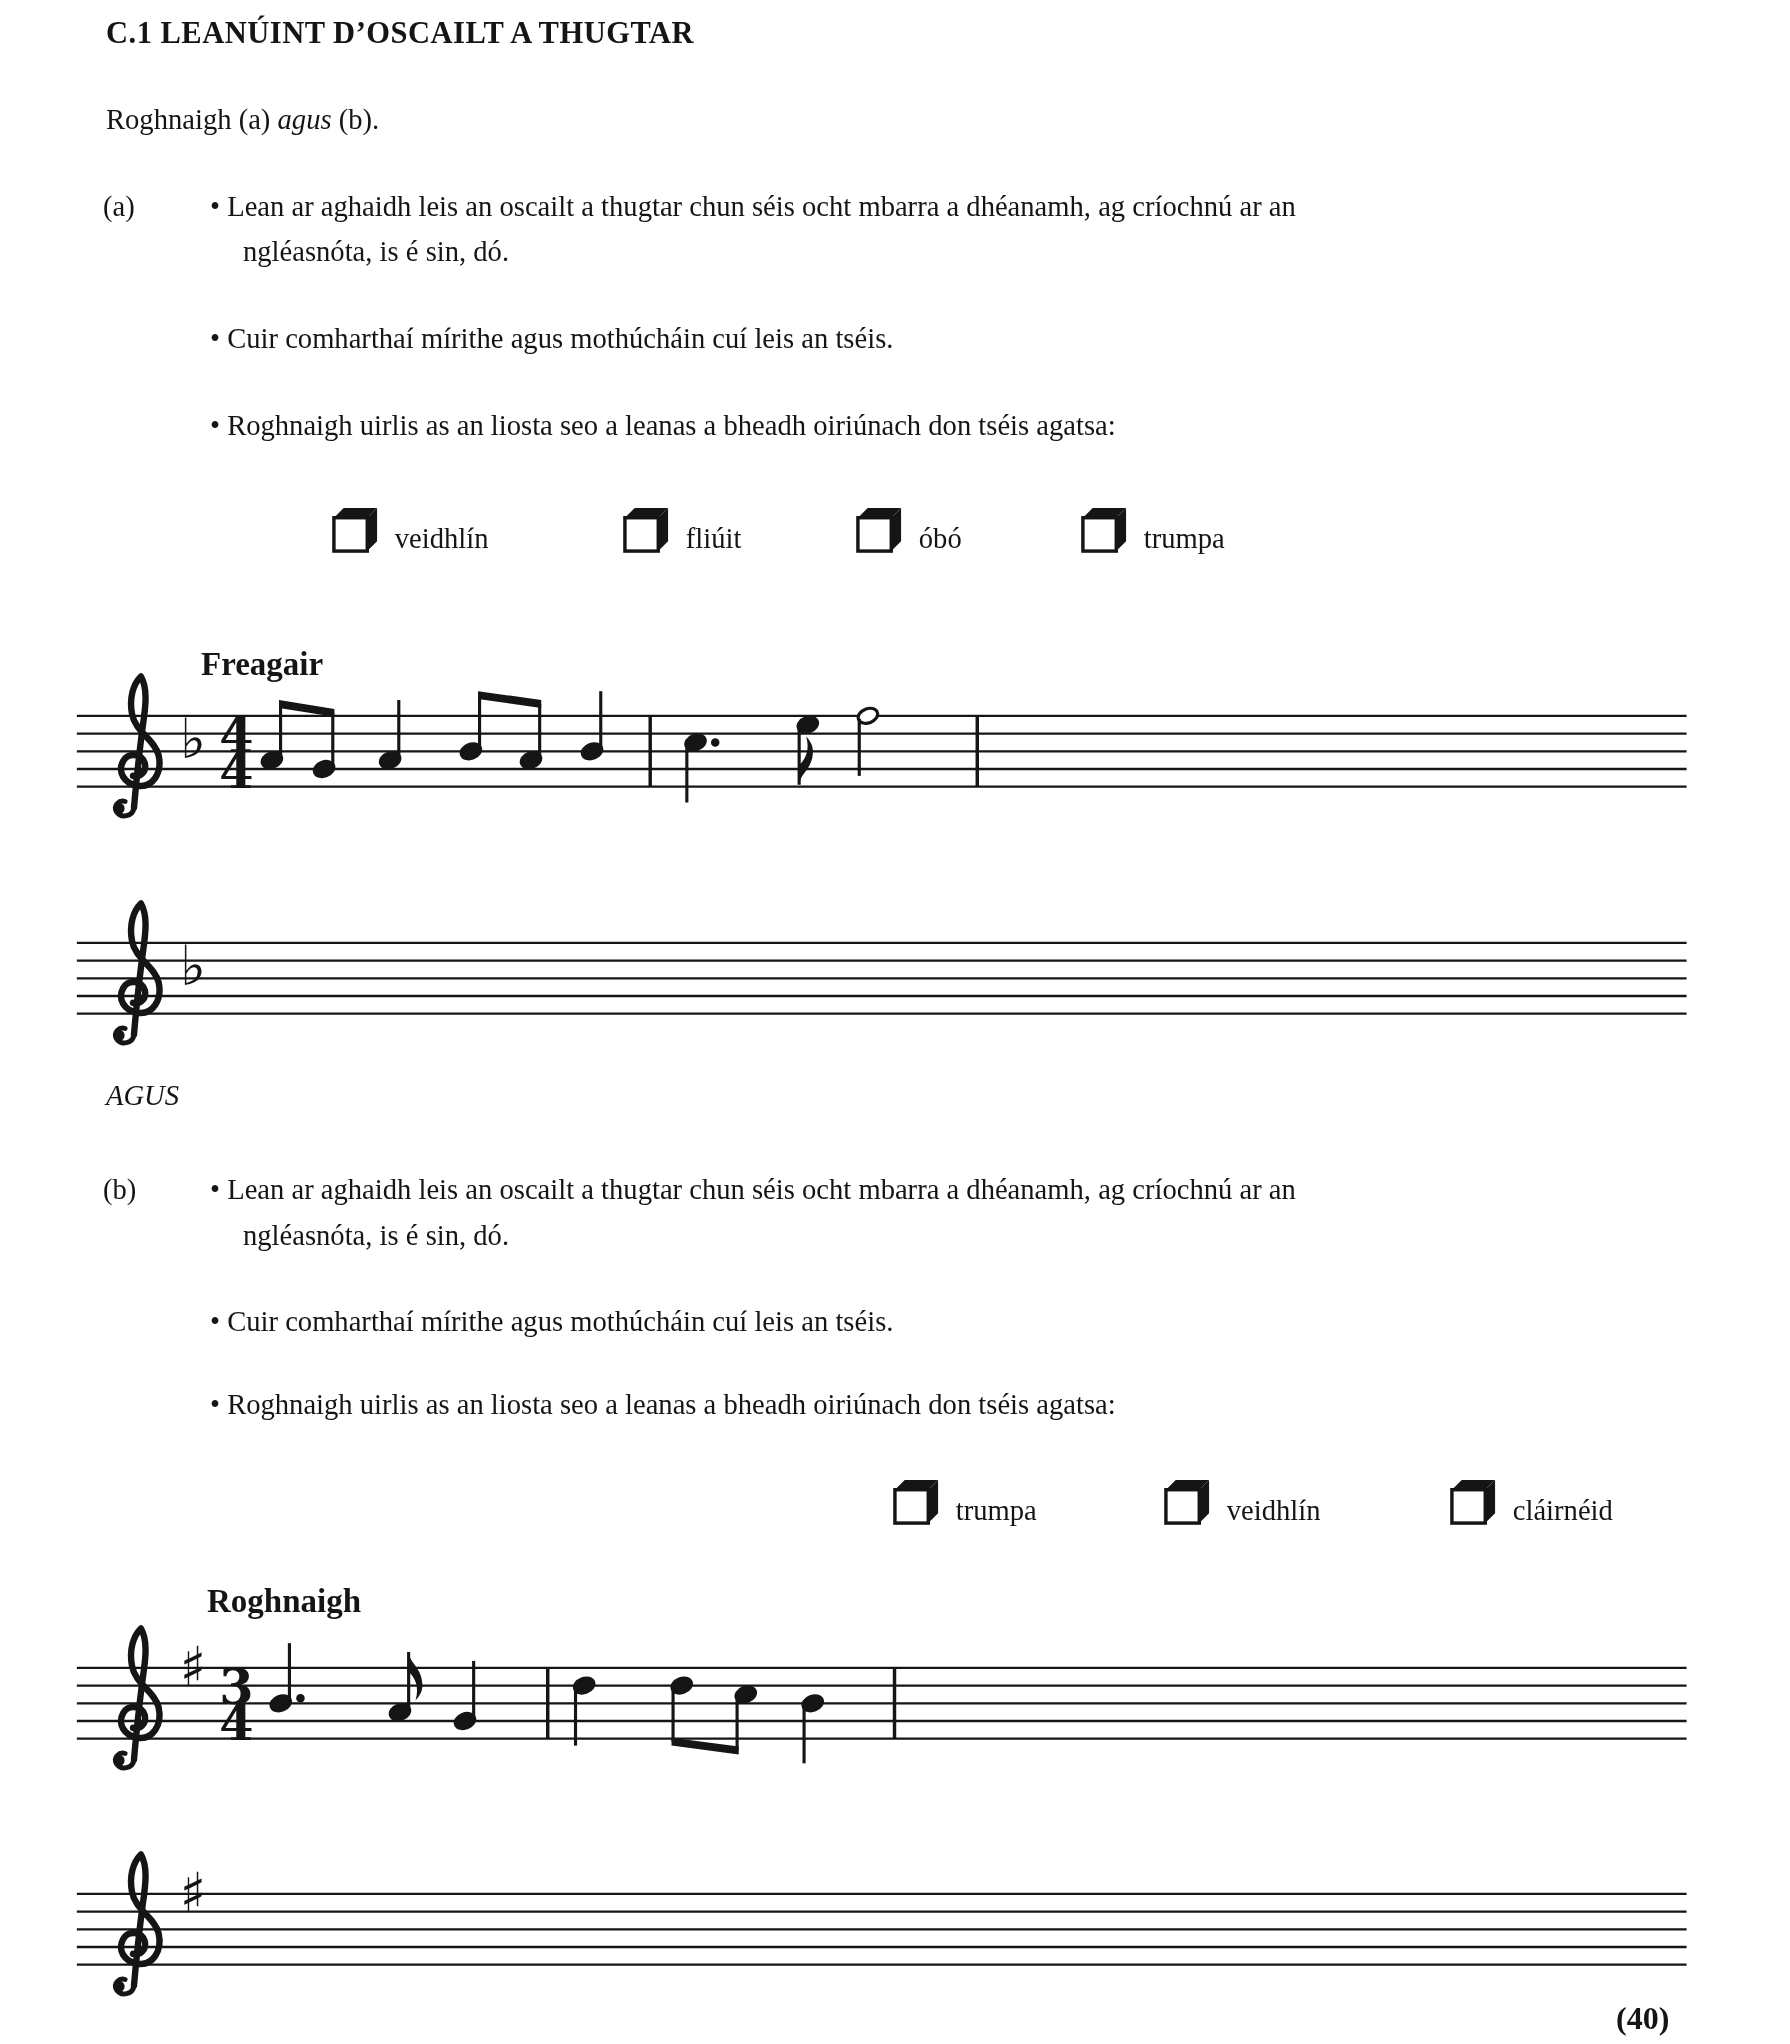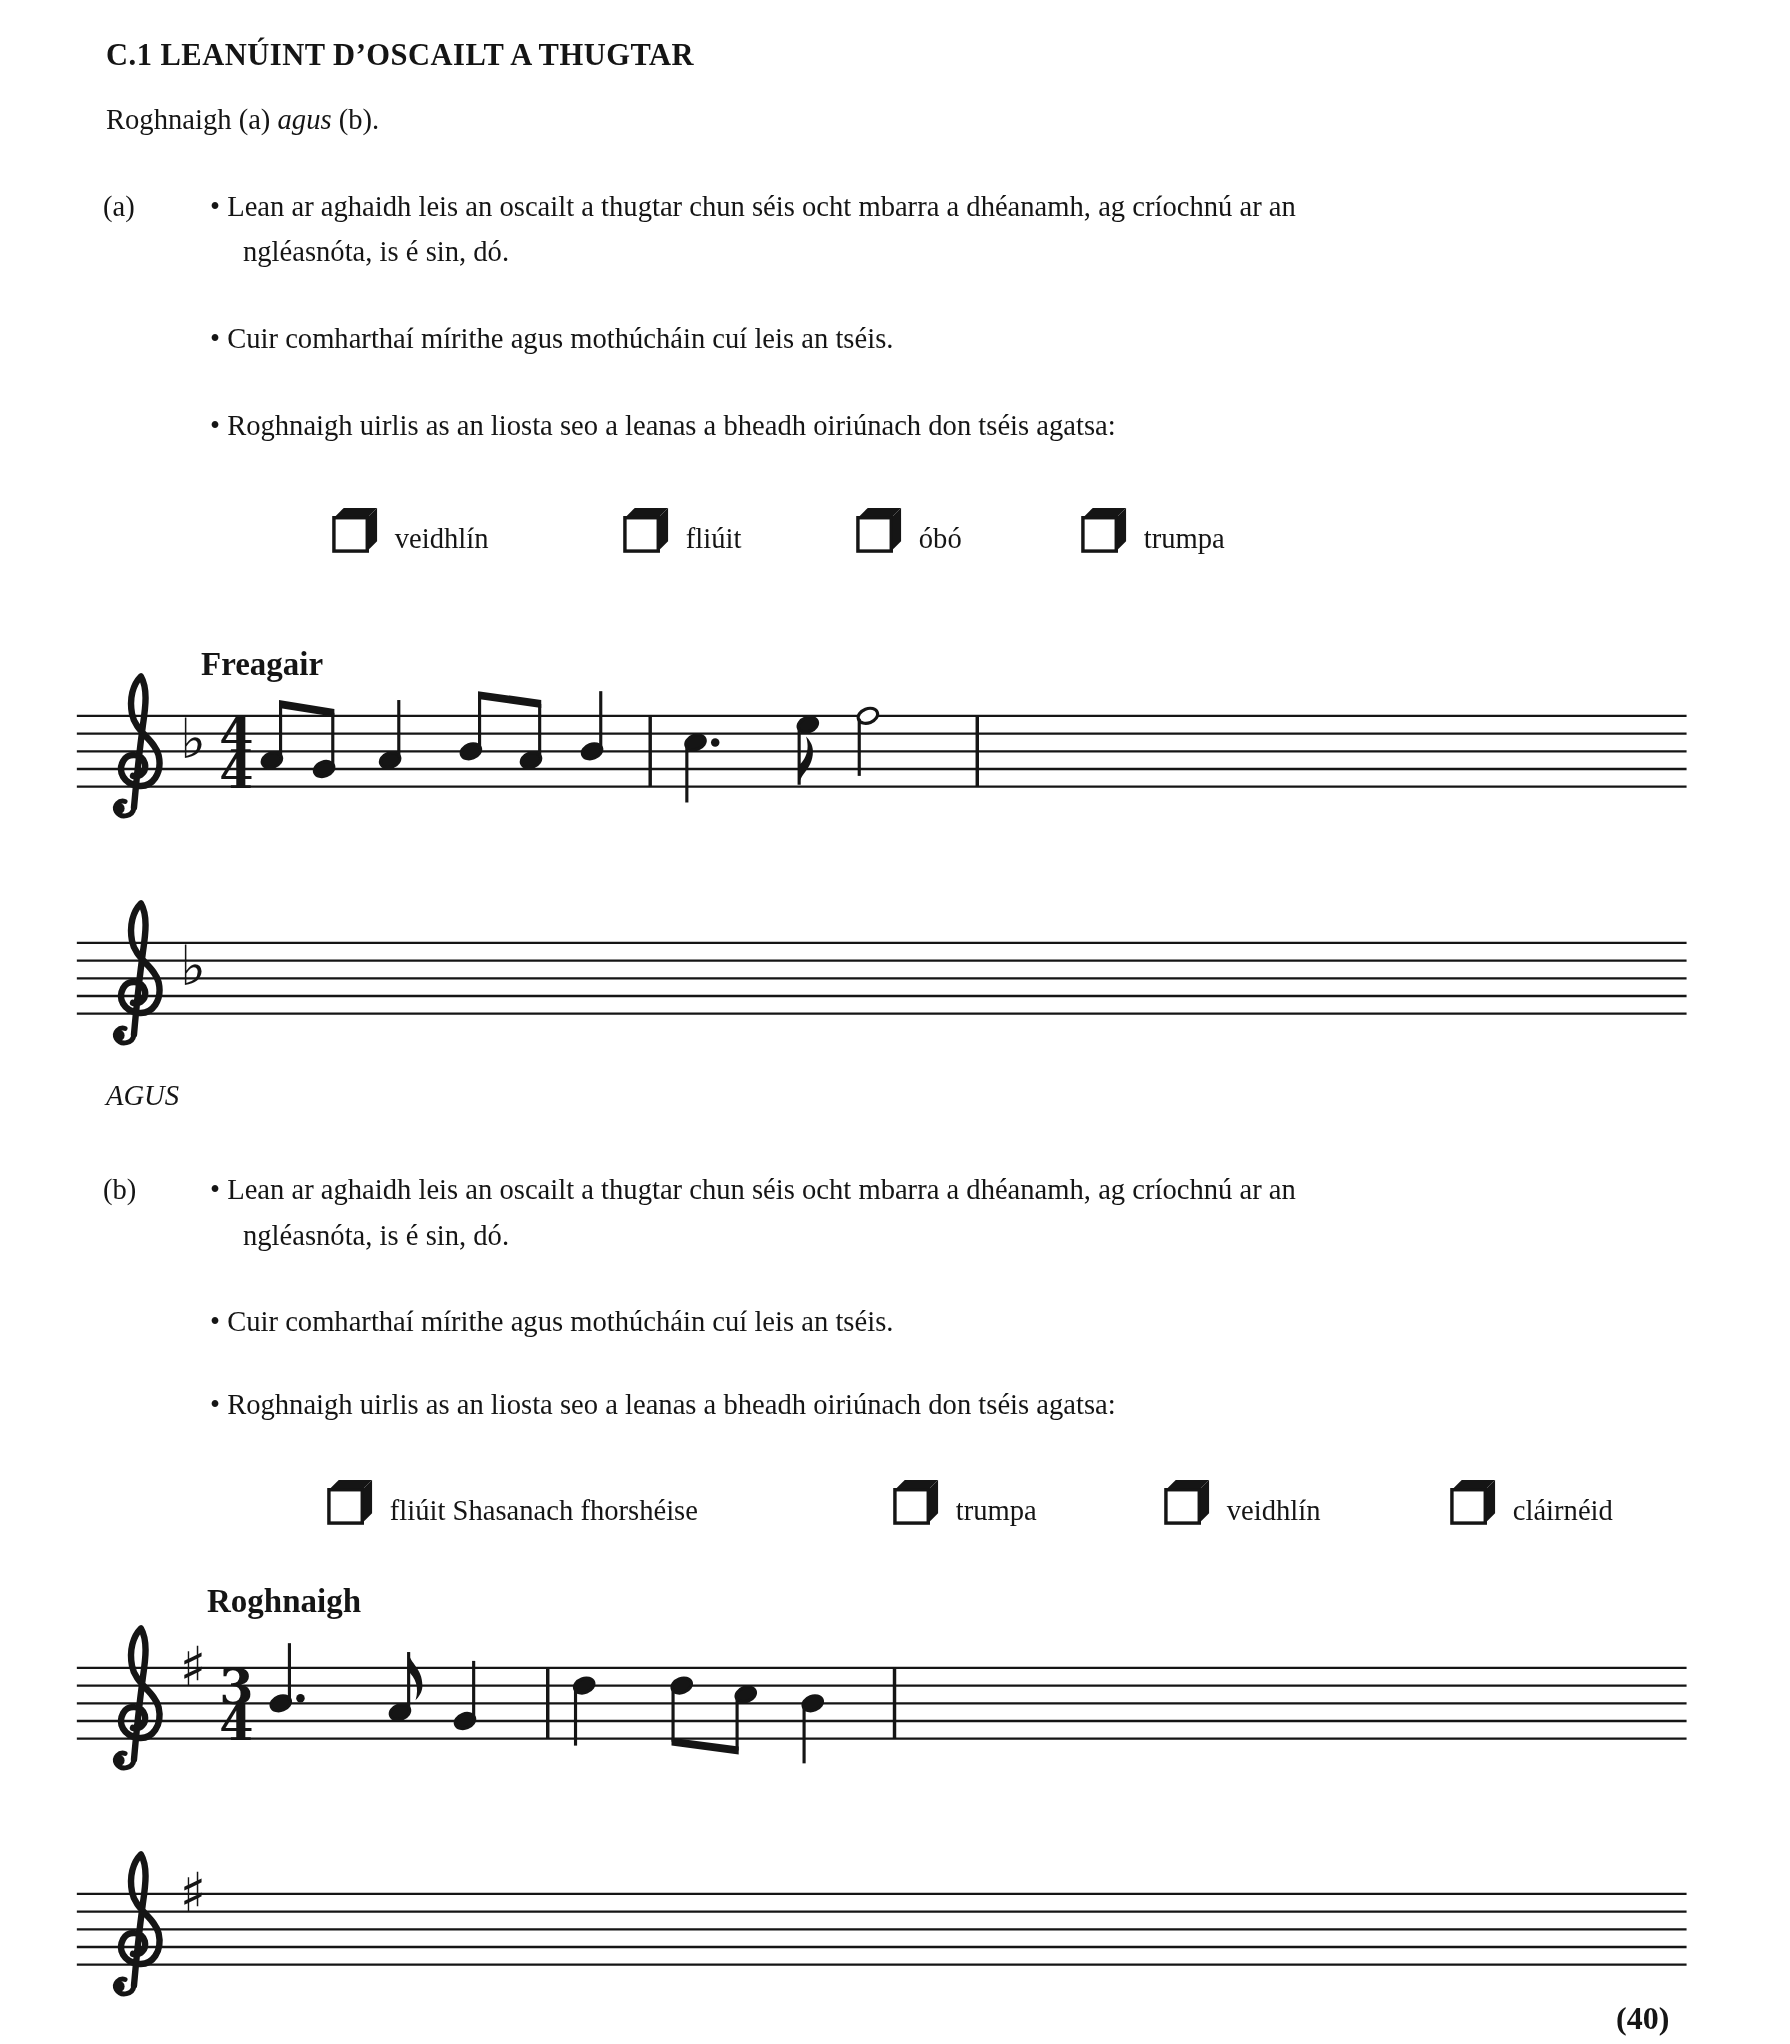--- a/index.html
+++ b/index.html
@@ -1,19 +1,19 @@
 <!DOCTYPE html>
 <html><head>
 <meta charset="utf-8">
 <style>
   html,body{margin:0;padding:0;background:#fff;}
   .page{position:relative;width:1791px;height:2044px;background:#fff;color:#151515;
         font-family:"Liberation Serif","DejaVu Serif",serif;overflow:hidden;}
   .abs{position:absolute;}
-  .title{font-size:30.5px;font-weight:bold;letter-spacing:0.5px;margin-top:22px;}
+  .title{font-size:30.5px;font-weight:bold;letter-spacing:0.5px;}
   .body-text{font-size:28.6px;line-height:1.25;}
   .italic{font-style:italic;}
   .tempo{font-size:33px;font-weight:bold;z-index:2;}
   .footer-mark{font-size:32px;font-weight:bold;}
   .cbx{display:flex;align-items:flex-end;gap:13.8px;height:53px;}
   .cbx .lbl{font-size:28.6px;white-space:nowrap;}
   svg.staff{position:absolute;left:0;width:1791px;height:217px;}
   .section-label{font-size:28.6px;}
 </style>
 </head>
@@ -122,28 +122,20 @@
     </svg>
 
   <div class="abs body-text italic" style="left:106px;top:1078px;">AGUS</div>
 
   <div class="abs body-text section-label" style="left:103px;top:1172px;">(b)</div>
   <div class="abs body-text" style="left:210px;top:1172px;">• Lean ar aghaidh leis an oscailt a thugtar chun séis ocht mbarra a dhéanamh, ag críochnú ar an</div>
   <div class="abs body-text" style="left:243px;top:1218px;">ngléasnóta, is é sin, dó.</div>
   <div class="abs body-text" style="left:210px;top:1304px;">• Cuir comharthaí mírithe agus mothúcháin cuí leis an tséis.</div>
   <div class="abs body-text" style="left:210px;top:1387px;">• Roghnaigh uirlis as an liosta seo a leanas a bheadh oiriúnach don tséis agatsa:</div>
 
-  <div class="abs cbx" style="left:325px;top:1474px;">
-    <svg width="51" height="51" viewBox="0 0 52 52">
-        <polygon points="4,14 14,4 48,4 38,14" fill="#151515"></polygon>
-        <polygon points="38,14 48,4 48,38 38,48" fill="#151515"></polygon>
-        <rect x="4" y="14" width="34" height="34" fill="#fff" stroke="#151515" stroke-width="3.5"></rect>
-      </svg>
-    <span class="lbl">fliúit Shasanach fhorshéise</span>
-  </div>
   <div class="abs cbx" style="left:891px;top:1474px;">
     <svg width="51" height="51" viewBox="0 0 52 52">
         <polygon points="4,14 14,4 48,4 38,14" fill="#151515"></polygon>
         <polygon points="38,14 48,4 48,38 38,48" fill="#151515"></polygon>
         <rect x="4" y="14" width="34" height="34" fill="#fff" stroke="#151515" stroke-width="3.5"></rect>
       </svg>
     <span class="lbl">trumpa</span>
   </div>
   <div class="abs cbx" style="left:1162px;top:1474px;">
     <svg width="51" height="51" viewBox="0 0 52 52">

